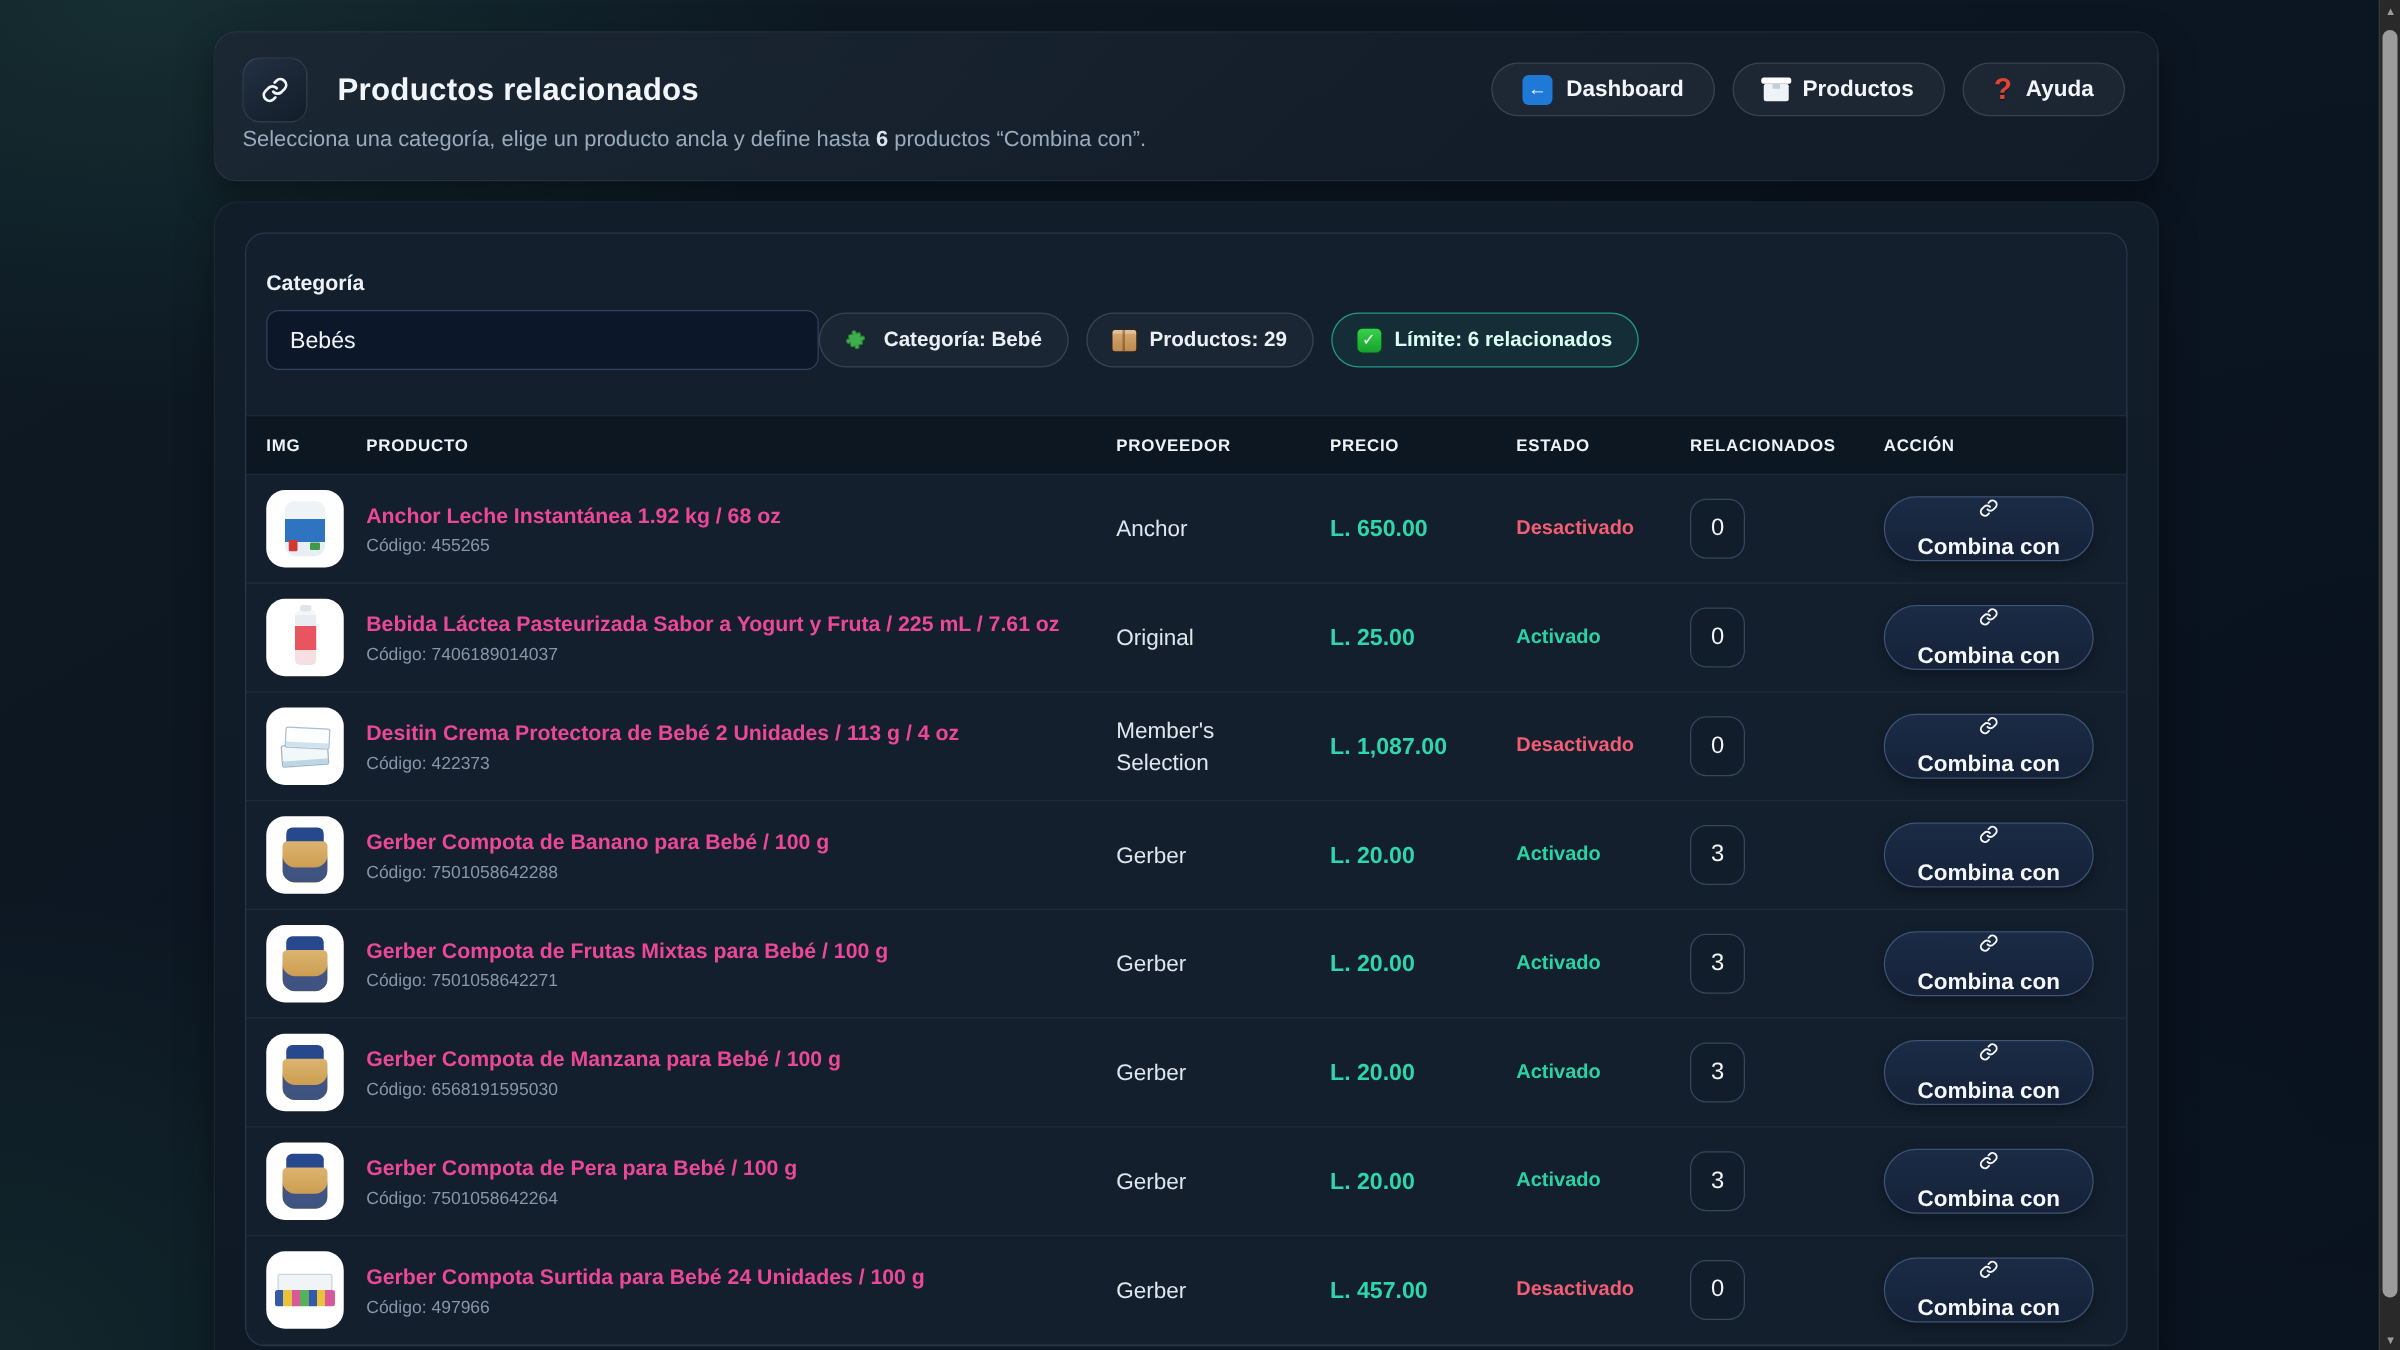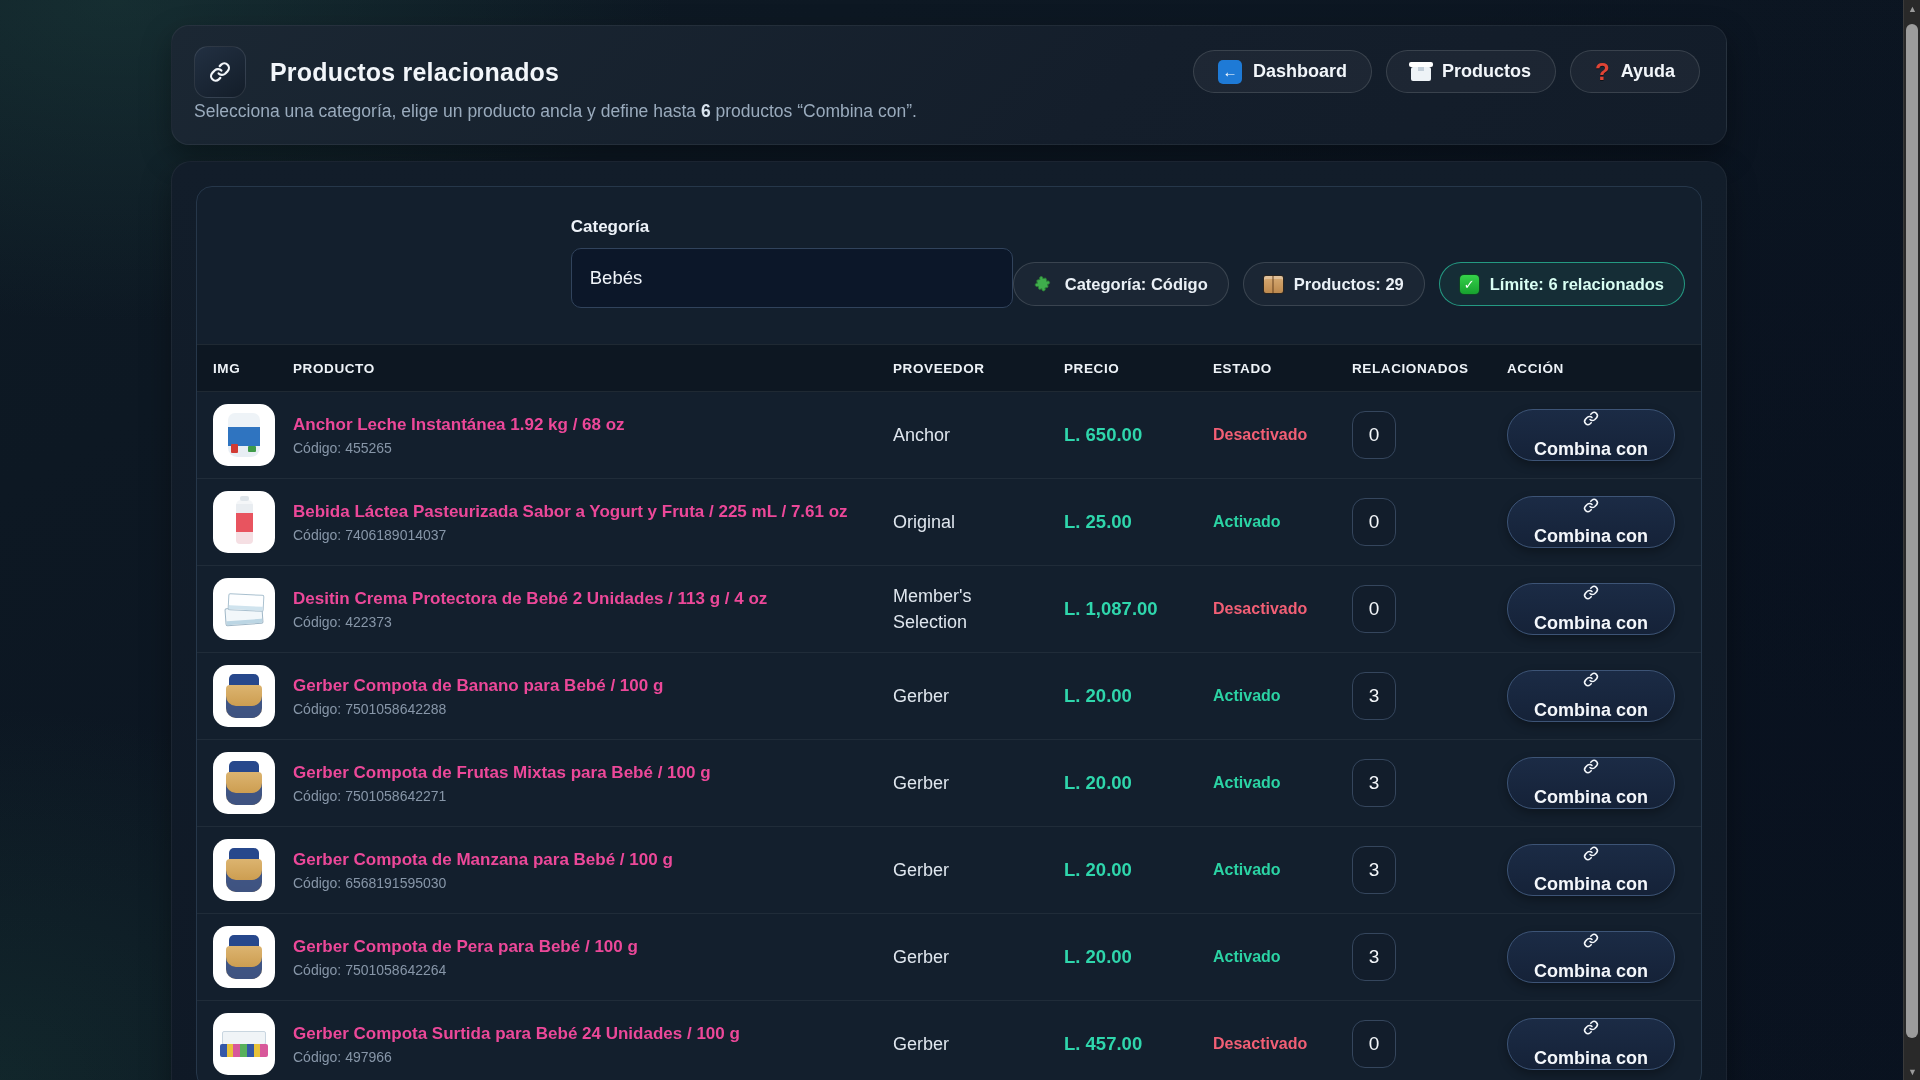--- a/index.html
+++ b/index.html
@@ -54,24 +54,24 @@
   .content-card {
     margin-top:16px; border-radius:20px; padding:24px;
     background:linear-gradient(180deg,#121d2a,#0f1926);
     border:1px solid rgba(255,255,255,.05);
     box-shadow:0 12px 30px rgba(0,0,0,.35);
   }
   .inner-card {
     border-radius:16px; background:#131f2d;
     border:1px solid #26374a; overflow:hidden;
   }
-  .filters { padding:30px 16px 36px 16px; display:flex; justify-content:flex-end; align-items:flex-end; }
+  .filters { padding:30px 16px 36px 16px; display:flex; justify-content:flex-start; align-items:flex-end; }
   .cat-label { font-size:17px; font-weight:700; color:#eef3f9; margin-bottom:11px; }
   .select {
-    width:442px; height:60px; border-radius:10px; background:#0c1729;
+    width:442px; height:48px; border-radius:10px; background:#0c1729;
     border:1.5px solid #31435c; display:flex; align-items:center;
     padding:0 18px; font-size:18.5px; color:#f0f4f9; cursor:pointer;
   }
   .badges { display:flex; gap:14px; align-items:center; padding-bottom:2px; }
   .badge {
     height:44px; border-radius:22px; padding:0 20px;
     display:flex; align-items:center; gap:11px;
     background:rgba(255,255,255,.035); border:1px solid rgba(255,255,255,.14);
     font-size:16.5px; font-weight:700; color:#eaf0f6; white-space:nowrap;
   }
@@ -219,21 +219,21 @@
           <div class="cat-label">Categoría</div>
           <div class="select">Bebés</div>
         </div>
         <div class="badges">
           <div class="badge">
             <span class="puzzle-icon">
                 <svg width="20" height="20">
                   <use href="#puzzle-sym"></use>
                 </svg>
               </span>
-            <span>Categoría: Código</span>
+            <span>Categoría: Bebé</span>
           </div>
           <div class="badge">
             <span class="pkg-icon"></span>
             <span>Productos: 29</span>
           </div>
           <div class="badge accent">
             <span class="check-icon"></span>
             <span>Límite: 6 relacionados</span>
           </div>
         </div>

